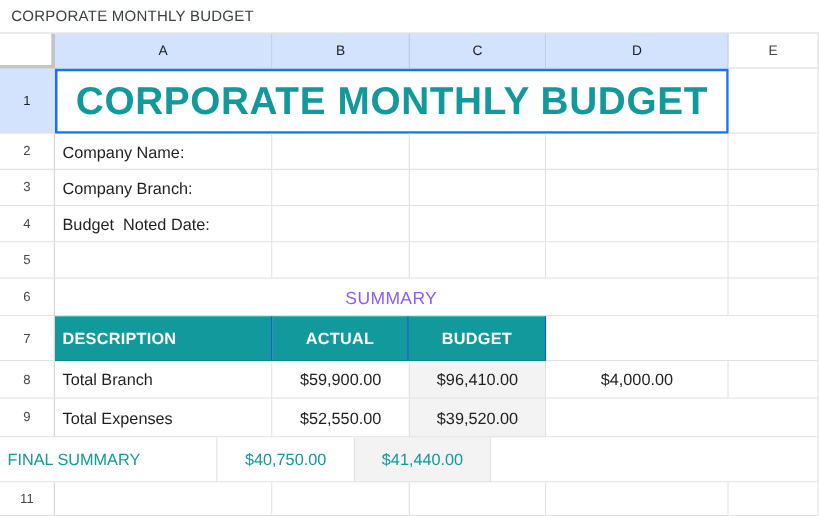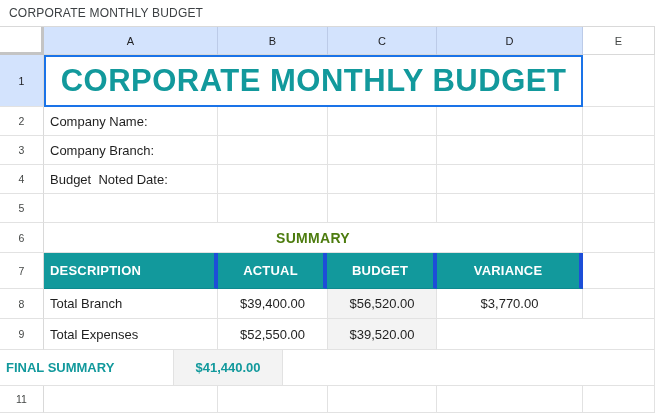--- a/index.html
+++ b/index.html
@@ -44,33 +44,33 @@
   .rowhead.sel { background:#d3e3fd; color:#202124; }
 
   
   .title-cell { border:2px solid #1a73e8; background:#fff;
                 display:flex; align-items:center; justify-content:center; }
   .title-text { font-size:31px; font-weight:bold; color:#12999c; letter-spacing:.5px;
                 white-space:pre; }
 
   .label-cell { align-items:flex-end; padding:0 4px 6px 6px; white-space:pre; }
 
-  .summary-cell { justify-content:center; font-size:14px; font-weight:bold;
-                  color:#4d7c0f; letter-spacing:.3px; }
+  .summary-cell { justify-content:center; font-size:14px; font-weight:normal;
+                  color:#8b5cf6; letter-spacing:.3px; }
 
   .thead { background:#12999c; color:#fff; font-weight:bold; font-size:13px;
-           border-right:4px solid #1d4ed8; border-bottom:1px solid #0e8a8e;
+           border-right:1px solid #1d4ed8; border-bottom:1px solid #0e8a8e;
            letter-spacing:.2px; }
   .thead.left { padding-left:6px; }
   .thead.center { justify-content:center; }
 
   .val { justify-content:center; }
   .desc { padding-left:6px; }
   .gray { background:#f3f3f3; }
-  .final { color:#12999c; font-weight:bold; }
+  .final { color:#12999c; font-weight:normal; }
 </style>
 </head>
 <body>
 
 <div class="topbar">
   <span class="sheetname">CORPORATE MONTHLY BUDGET</span>
 </div>
 
 <div class="grid">
 
@@ -131,43 +131,43 @@
     <div class="rowhead w-gut">6</div>
     <div class="cell summary-cell w-merge4">SUMMARY</div>
     <div class="cell w-e"></div>
   </div>
 
   <div class="row r7">
     <div class="rowhead w-gut">7</div>
     <div class="cell thead left w-a">DESCRIPTION</div>
     <div class="cell thead center w-c">ACTUAL</div>
     <div class="cell thead center w-b">BUDGET</div>
-    <div class="cell thead center w-d">VARIANCE</div>
     <div class="cell w-e"></div>
   </div>
 
   <div class="row r8">
     <div class="rowhead w-gut">8</div>
     <div class="cell desc w-a">Total Branch</div>
-    <div class="cell val w-b">$39,400.00</div>
-    <div class="cell val gray w-c">$56,520.00</div>
-    <div class="cell val w-d">$3,770.00</div>
+    <div class="cell val w-b">$59,900.00</div>
+    <div class="cell val gray w-c">$96,410.00</div>
+    <div class="cell val w-d">$4,000.00</div>
     <div class="cell w-e"></div>
   </div>
 
   <div class="row r9">
     <div class="rowhead w-gut">9</div>
     <div class="cell desc w-a">Total Expenses</div>
     <div class="cell val w-b">$52,550.00</div>
     <div class="cell val gray w-c">$39,520.00</div>
     <div class="cell w-e"></div>
   </div>
 
   <div class="row r10">
     <div class="cell desc final w-a">FINAL SUMMARY</div>
+    <div class="cell val final w-b">$40,750.00</div>
     <div class="cell val final gray w-c">$41,440.00</div>
     <div class="cell w-e"></div>
   </div>
 
   <div class="row r11">
     <div class="rowhead w-gut">11</div>
     <div class="cell w-a"></div>
     <div class="cell w-b"></div>
     <div class="cell w-c"></div>
     <div class="cell w-d"></div>

